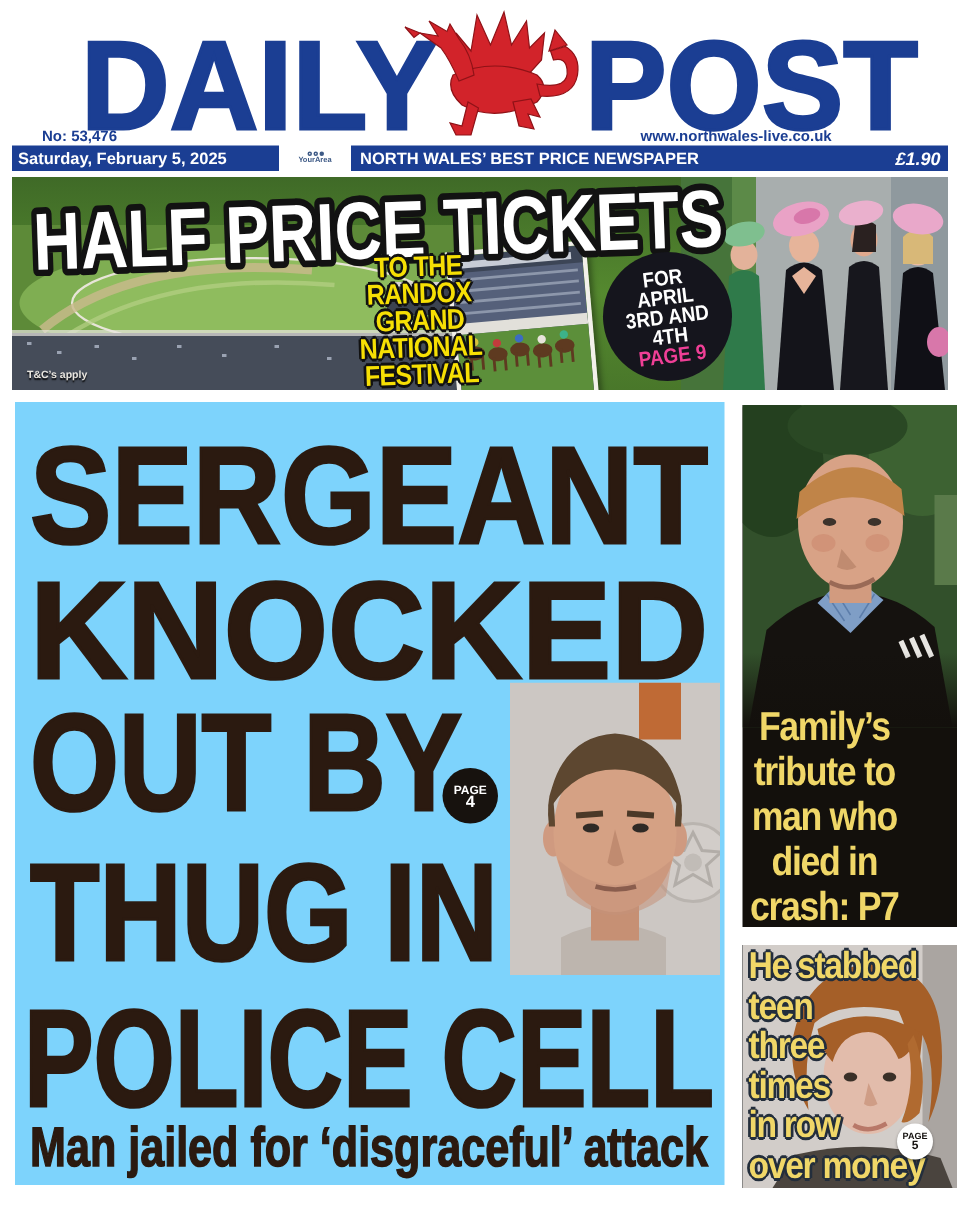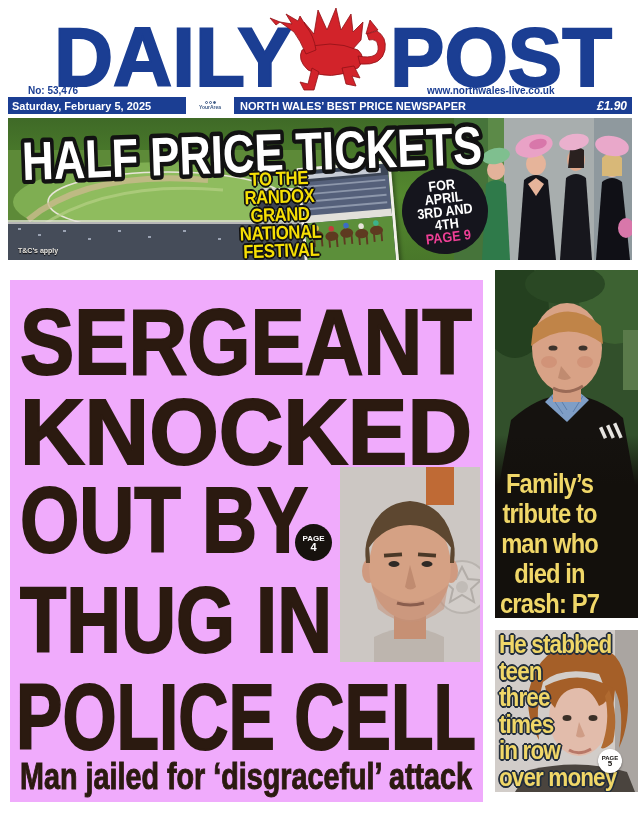--- a/index.html
+++ b/index.html
@@ -28,21 +28,21 @@
   #banner { left:8px; top:118px; width:624px; height:142px; background:linear-gradient(180deg,#3f6a27 0%,#55892f 55%,#49772a 100%); overflow:hidden; }
   #promo-subhead { left:212px; top:52px; width:120px; transform:rotate(-2deg); text-align:center; }
   #promo-subhead div { font-size:19px; line-height:18px; font-weight:bold; color:#f6df04; letter-spacing:-0.5px; transform:scaleX(.88); text-shadow:-2px 0 #111,2px 0 #111,0 -2px #111,0 2px #111,-1px -1px #111,1px 1px #111,1px -1px #111,-1px 1px #111; }
   #promo-badge { left:394px; top:50px; width:86px; height:86px; background:#15151d; border-radius:50%; transform:rotate(-7deg); display:flex; flex-direction:column; align-items:center; justify-content:center; text-align:center; }
   #promo-badge div { color:#fff; font-size:14px; line-height:13px; font-weight:bold; transform:scaleX(.9); }
   #promo-badge .pg { color:#ef3f96; }
   #inset-photo { left:293px; top:46px; width:94px; height:104px; transform:rotate(-5deg); border:3px solid #f2f0ea; box-shadow:2px 3px 4px rgba(0,0,0,.4); }
   #terms { left:10px; bottom:6px; color:#e9e6e0; font-size:7px; font-weight:bold; text-shadow:0 1px 1px #000; }
 
   
-  #main-area { left:10px; top:280px; width:473px; height:522px; background:#f0abfc; }
+  #main-area { left:10px; top:268px; width:473px; height:522px; background:#7dd3fc; }
   #page4-badge { left:285px; top:244px; width:37px; height:37px; background:#17120e; border-radius:50%; color:#fff; display:flex; flex-direction:column; align-items:center; justify-content:center; line-height:8px; }
   #page4-badge .w { font-size:8px; font-weight:bold; }
   #page4-badge .n { font-size:11px; font-weight:bold; }
   #mugshot { left:330px; top:187px; width:140px; height:195px; }
 
   
   #story-tribute { left:495px; top:270px; width:143px; height:348px; background:#13100c; overflow:hidden;text-align:center; }
   #tribute-text { position:absolute; left:5px; top:199px; }
   #tribute-text div { color:#f0d768; font-size:27px; line-height:30px; font-weight:bold; letter-spacing:-1px; transform:scaleX(.88); transform-origin:left; white-space:nowrap; }
   #story-stab { left:495px; top:630px; width:143px; height:162px; overflow:hidden; background:#000000; }

